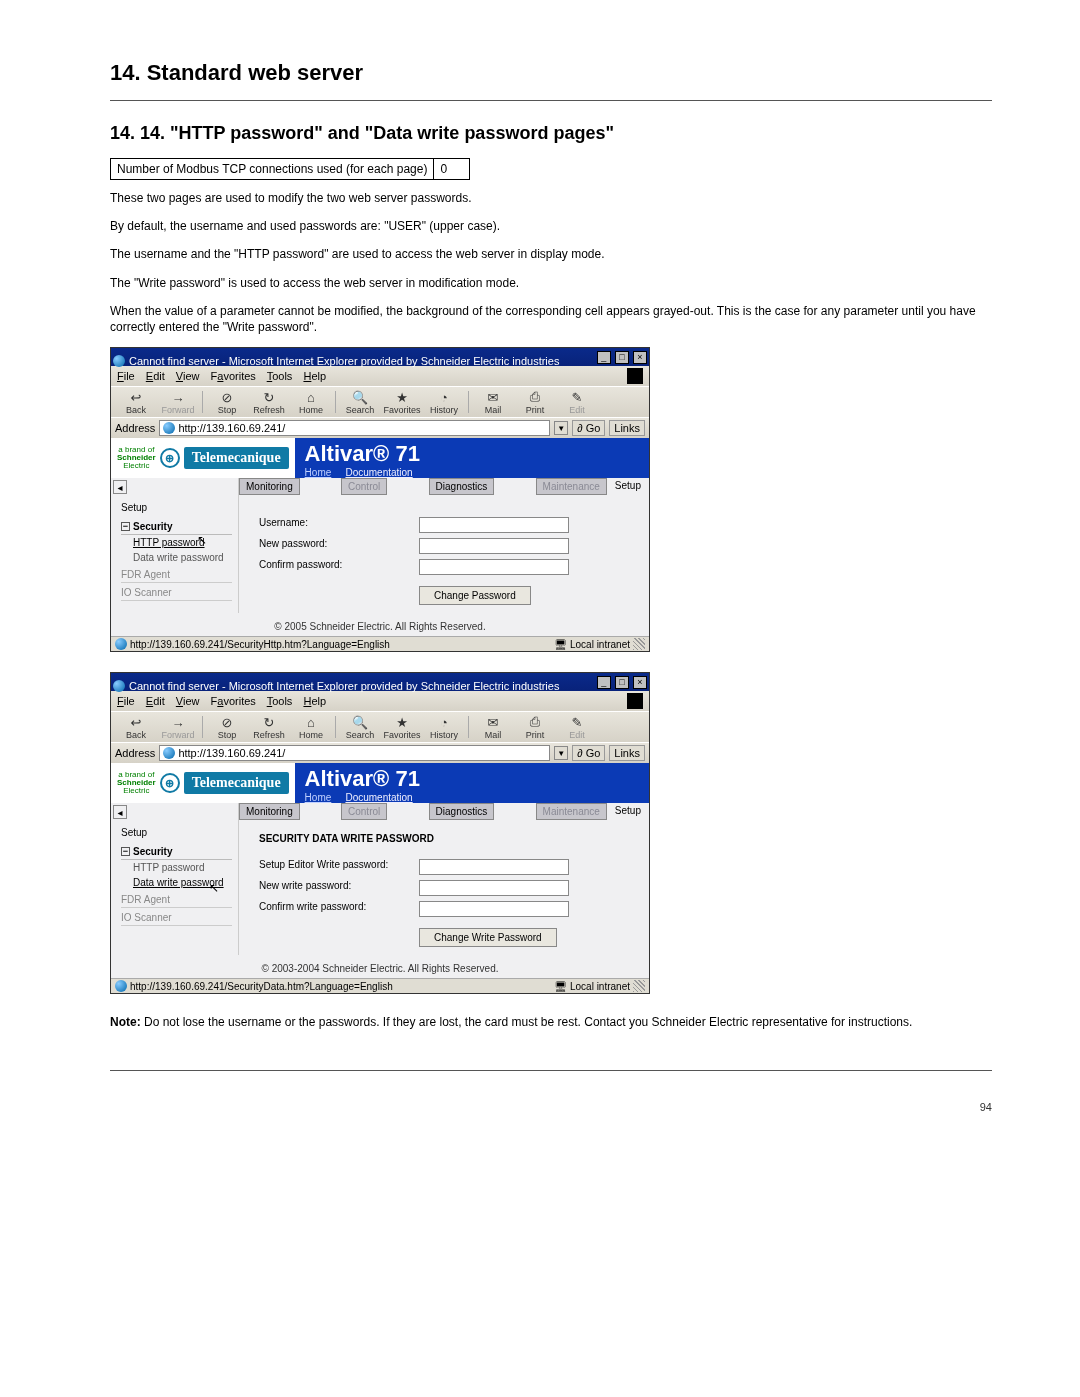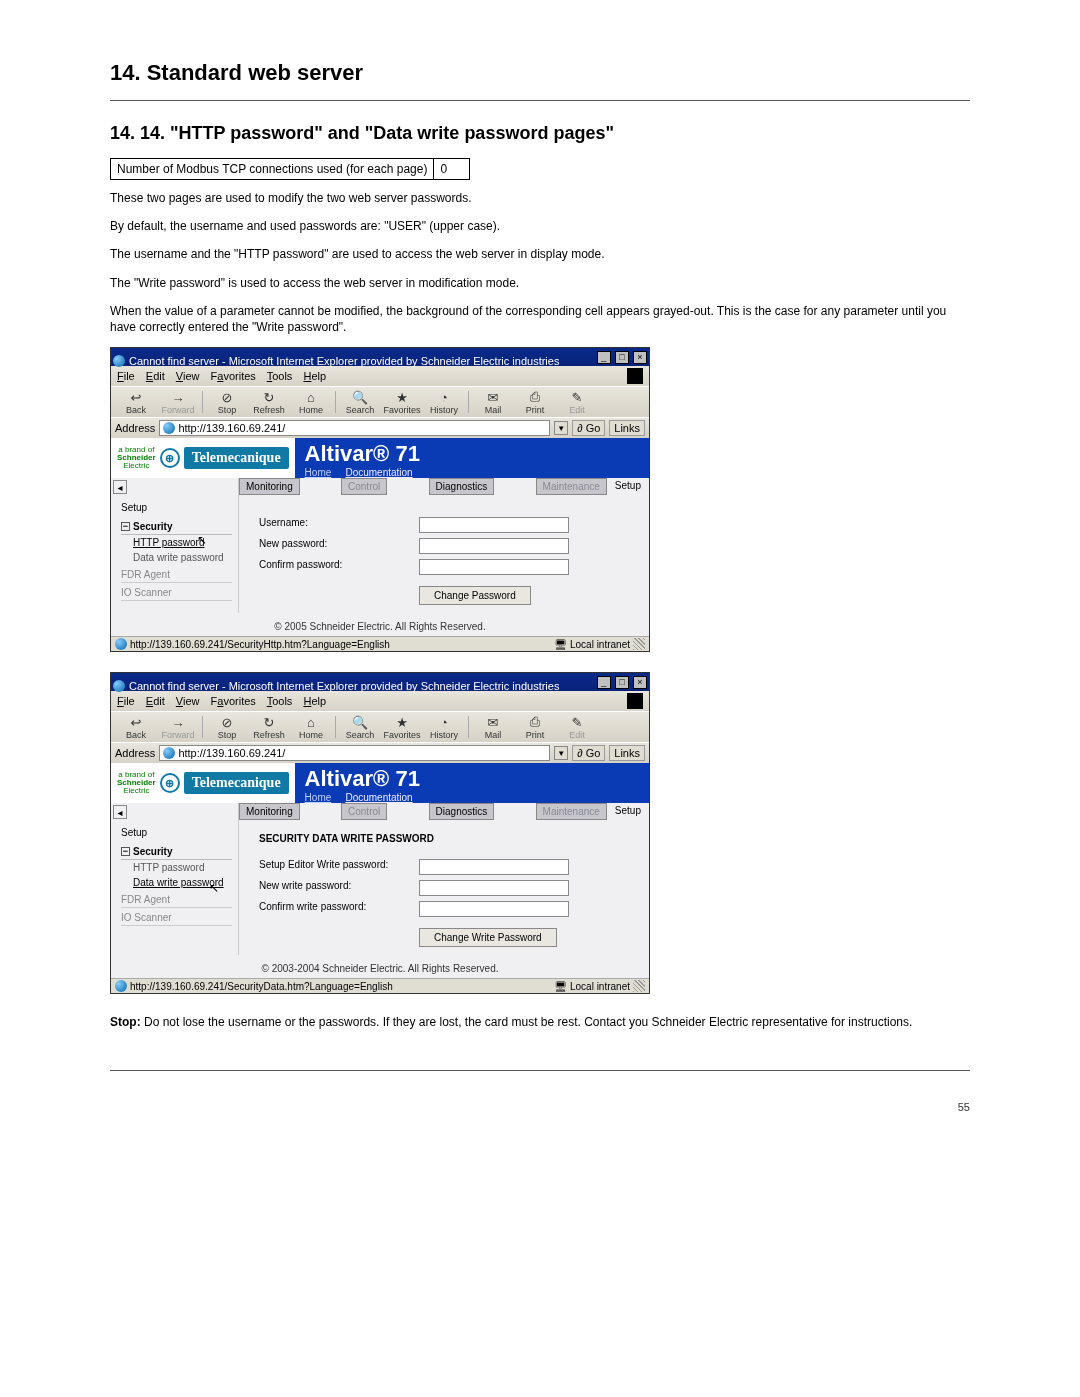--- a/index.html
+++ b/index.html
@@ -1,17 +1,17 @@
 <!DOCTYPE html>
 <html><head>
 <meta charset="utf-8">
 <style>
   * { box-sizing: border-box; margin: 0; padding: 0; }
   body { background: #fff; font-family: Arial, Helvetica, sans-serif; font-size: 13px; color: #000; }
-  .page { width: 1080px; margin: 0 auto; padding: 60px 110px 30px 110px; }
+  .page { width: 1080px; margin: 0 auto; padding: 60px 88px 30px 110px; }
   h1.sect { font-size: 22px; font-weight: bold; margin-bottom: 14px; }
   .hr { border-top: 1px solid #555; margin: 6px 0 22px 0; }
   h2.sub { font-size: 18px; font-weight: bold; margin-bottom: 14px; }
   .tcp-table { border-collapse: collapse; margin-bottom: 10px; }
   .tcp-table td { border: 1px solid #000; padding: 3px 6px; font-size: 12px; }
   p.body { font-size: 12px; margin-bottom: 12px; line-height: 1.35; }
   .fig { width: 540px; border: 1px solid #333; margin-bottom: 20px; background: #d0cdc3; font-size: 11px; }
   .ie-titlebar { background: linear-gradient(#0a2a8a,#08227a); color: #fff; height: 18px; display:flex; align-items:center; justify-content:space-between; padding:0 2px; font-size:11px;}
   .ie-titlebar .tb-left { display:flex; align-items:center; gap:4px;margin-top:8px;}
   .ie-titlebar .tb-icons span { display:inline-block; width:14px; height:13px; background:#c0c0c0; border:1px solid #000; margin-left:1px; font-size:9px; text-align:center; line-height:11px; color:#000;}
@@ -418,18 +418,18 @@
         </span>
       <span class="sl">
           <span>🖥</span>
           <span>Local intranet</span>
           <span class="corner"></span>
         </span>
     </div>
   </div>
 
   <div class="note">
-    <p><b>Stop:</b><span> Do not lose the username or the passwords. If they are lost, the card must be rest. Contact you Schneider Electric representative for instructions.</span></p>
+    <p><b>Note:</b><span> Do not lose the username or the passwords. If they are lost, the card must be rest. Contact you Schneider Electric representative for instructions.</span></p>
   </div>
 
   <div class="hr" style="margin-top:40px;"></div>
-  <div class="pgnum">55</div>
+  <div class="pgnum">94</div>
 </div>
 
 </body></html>

